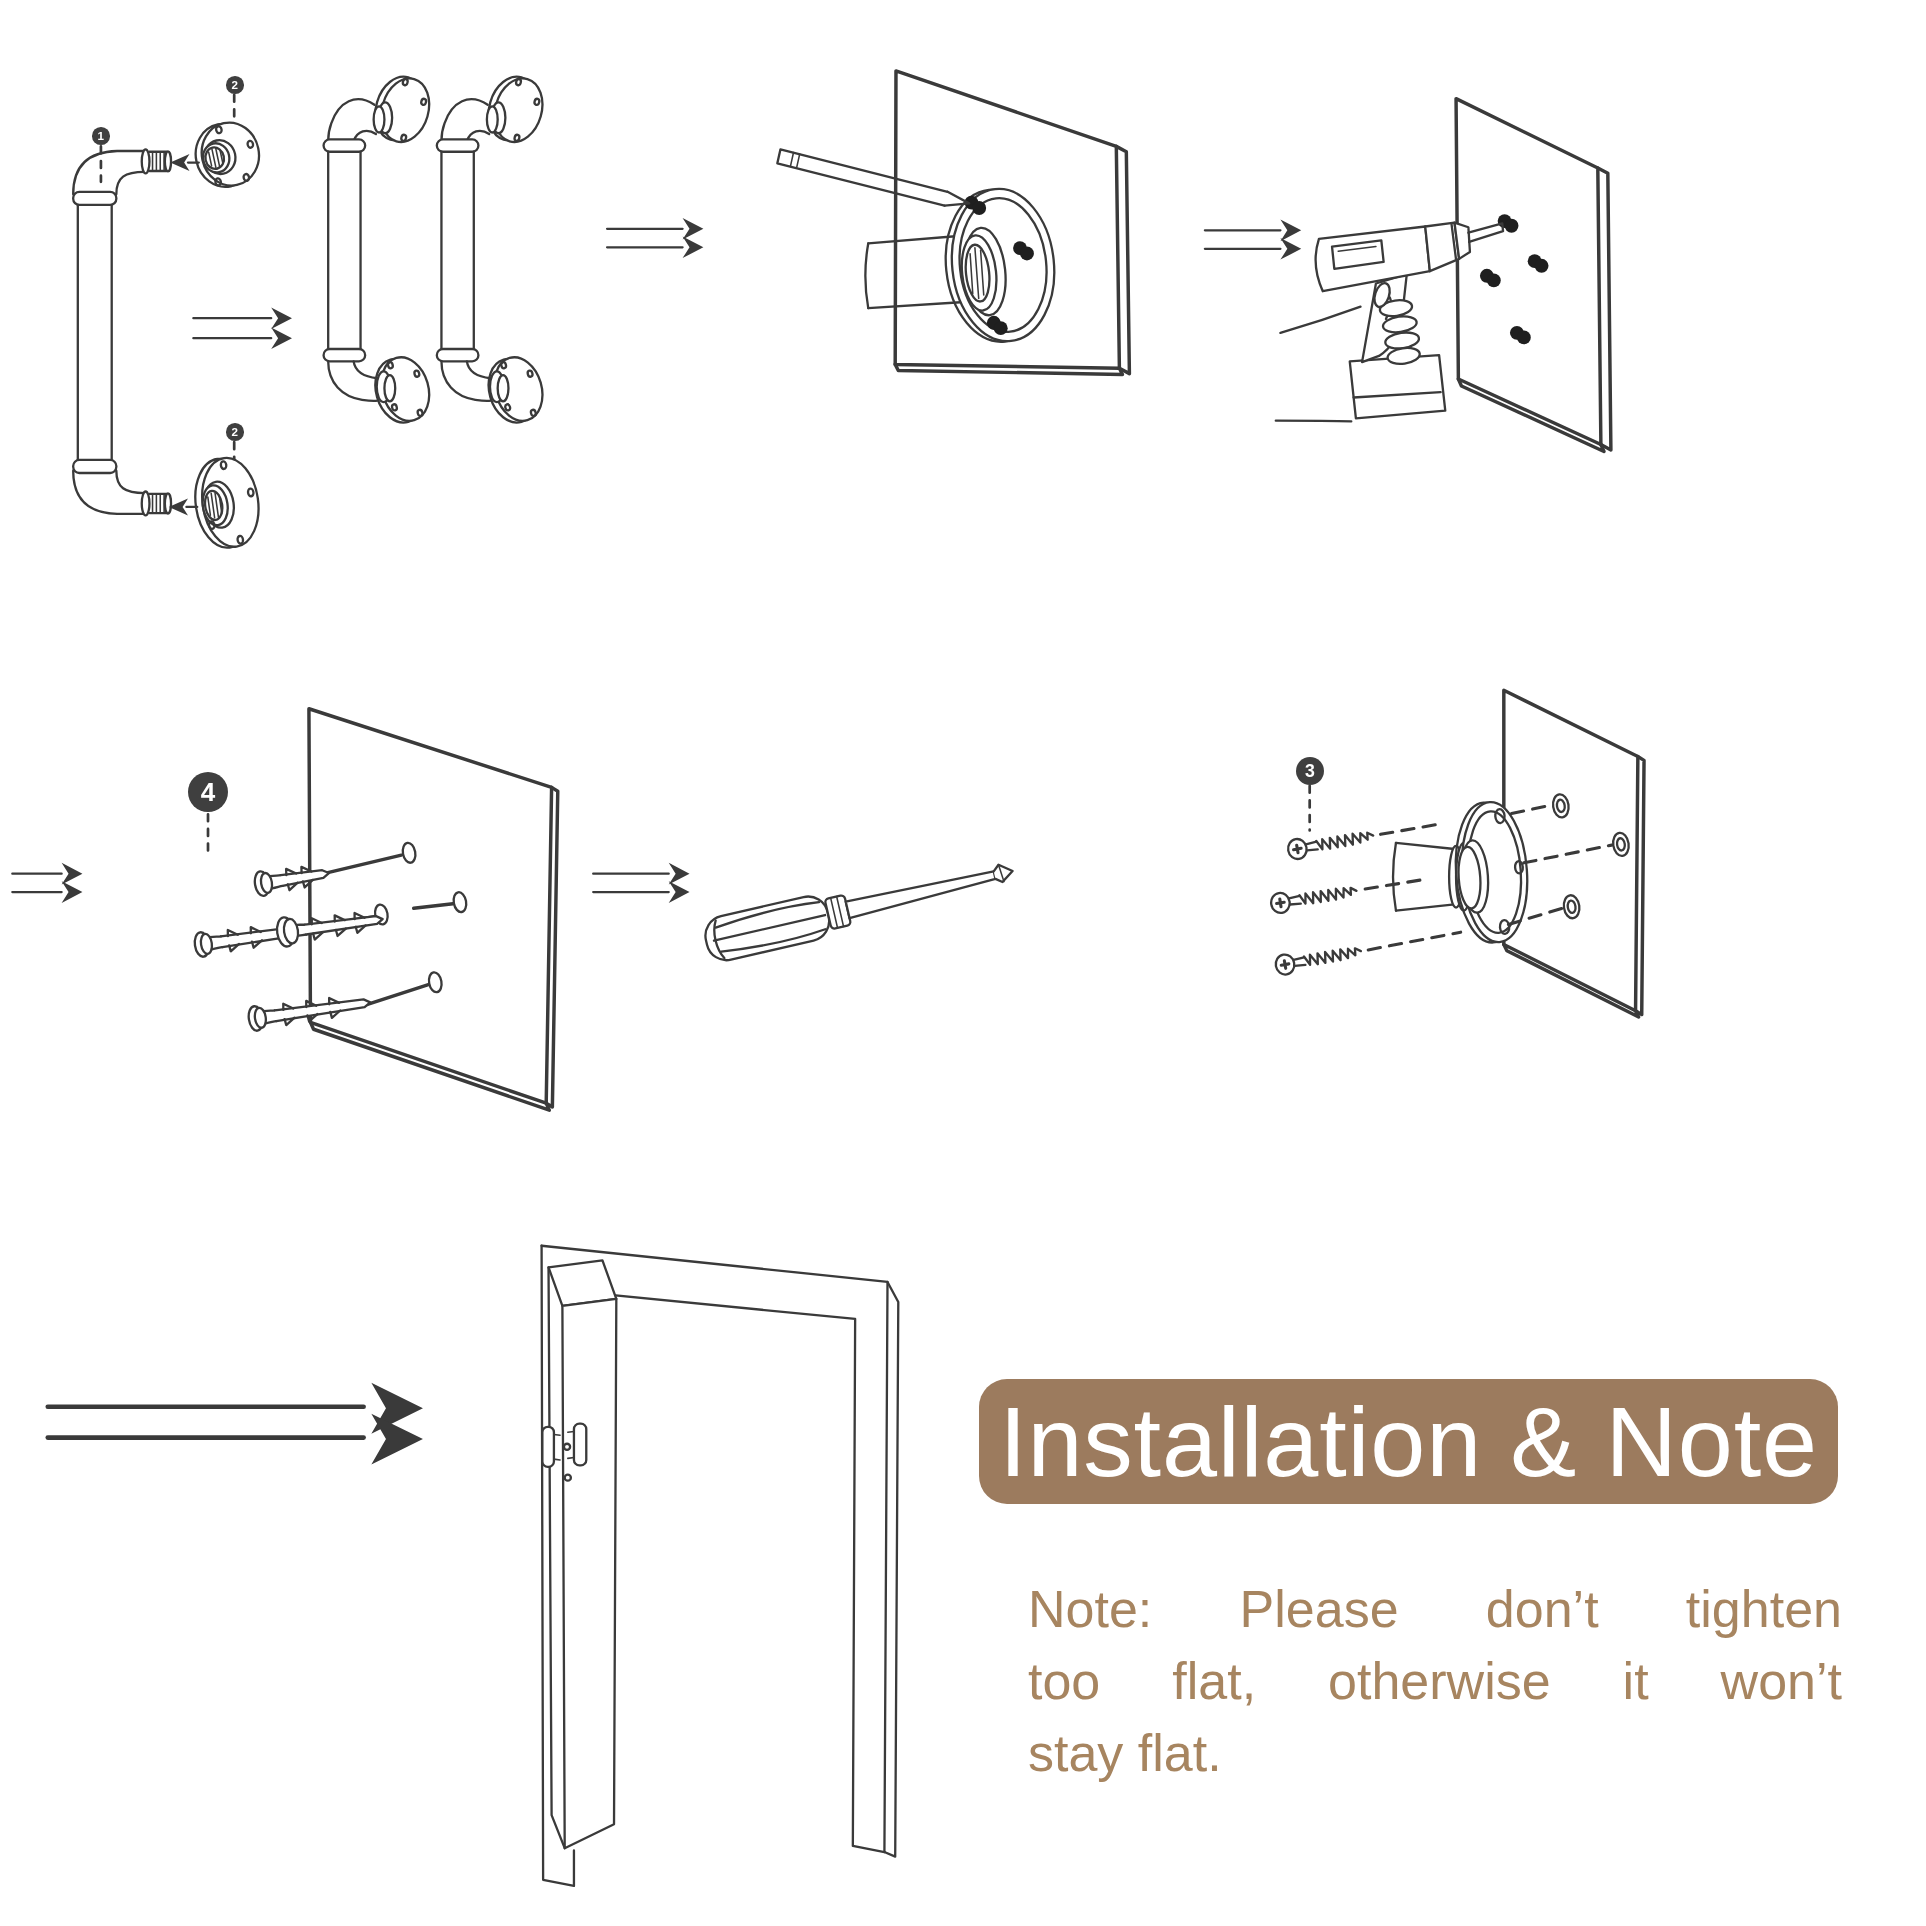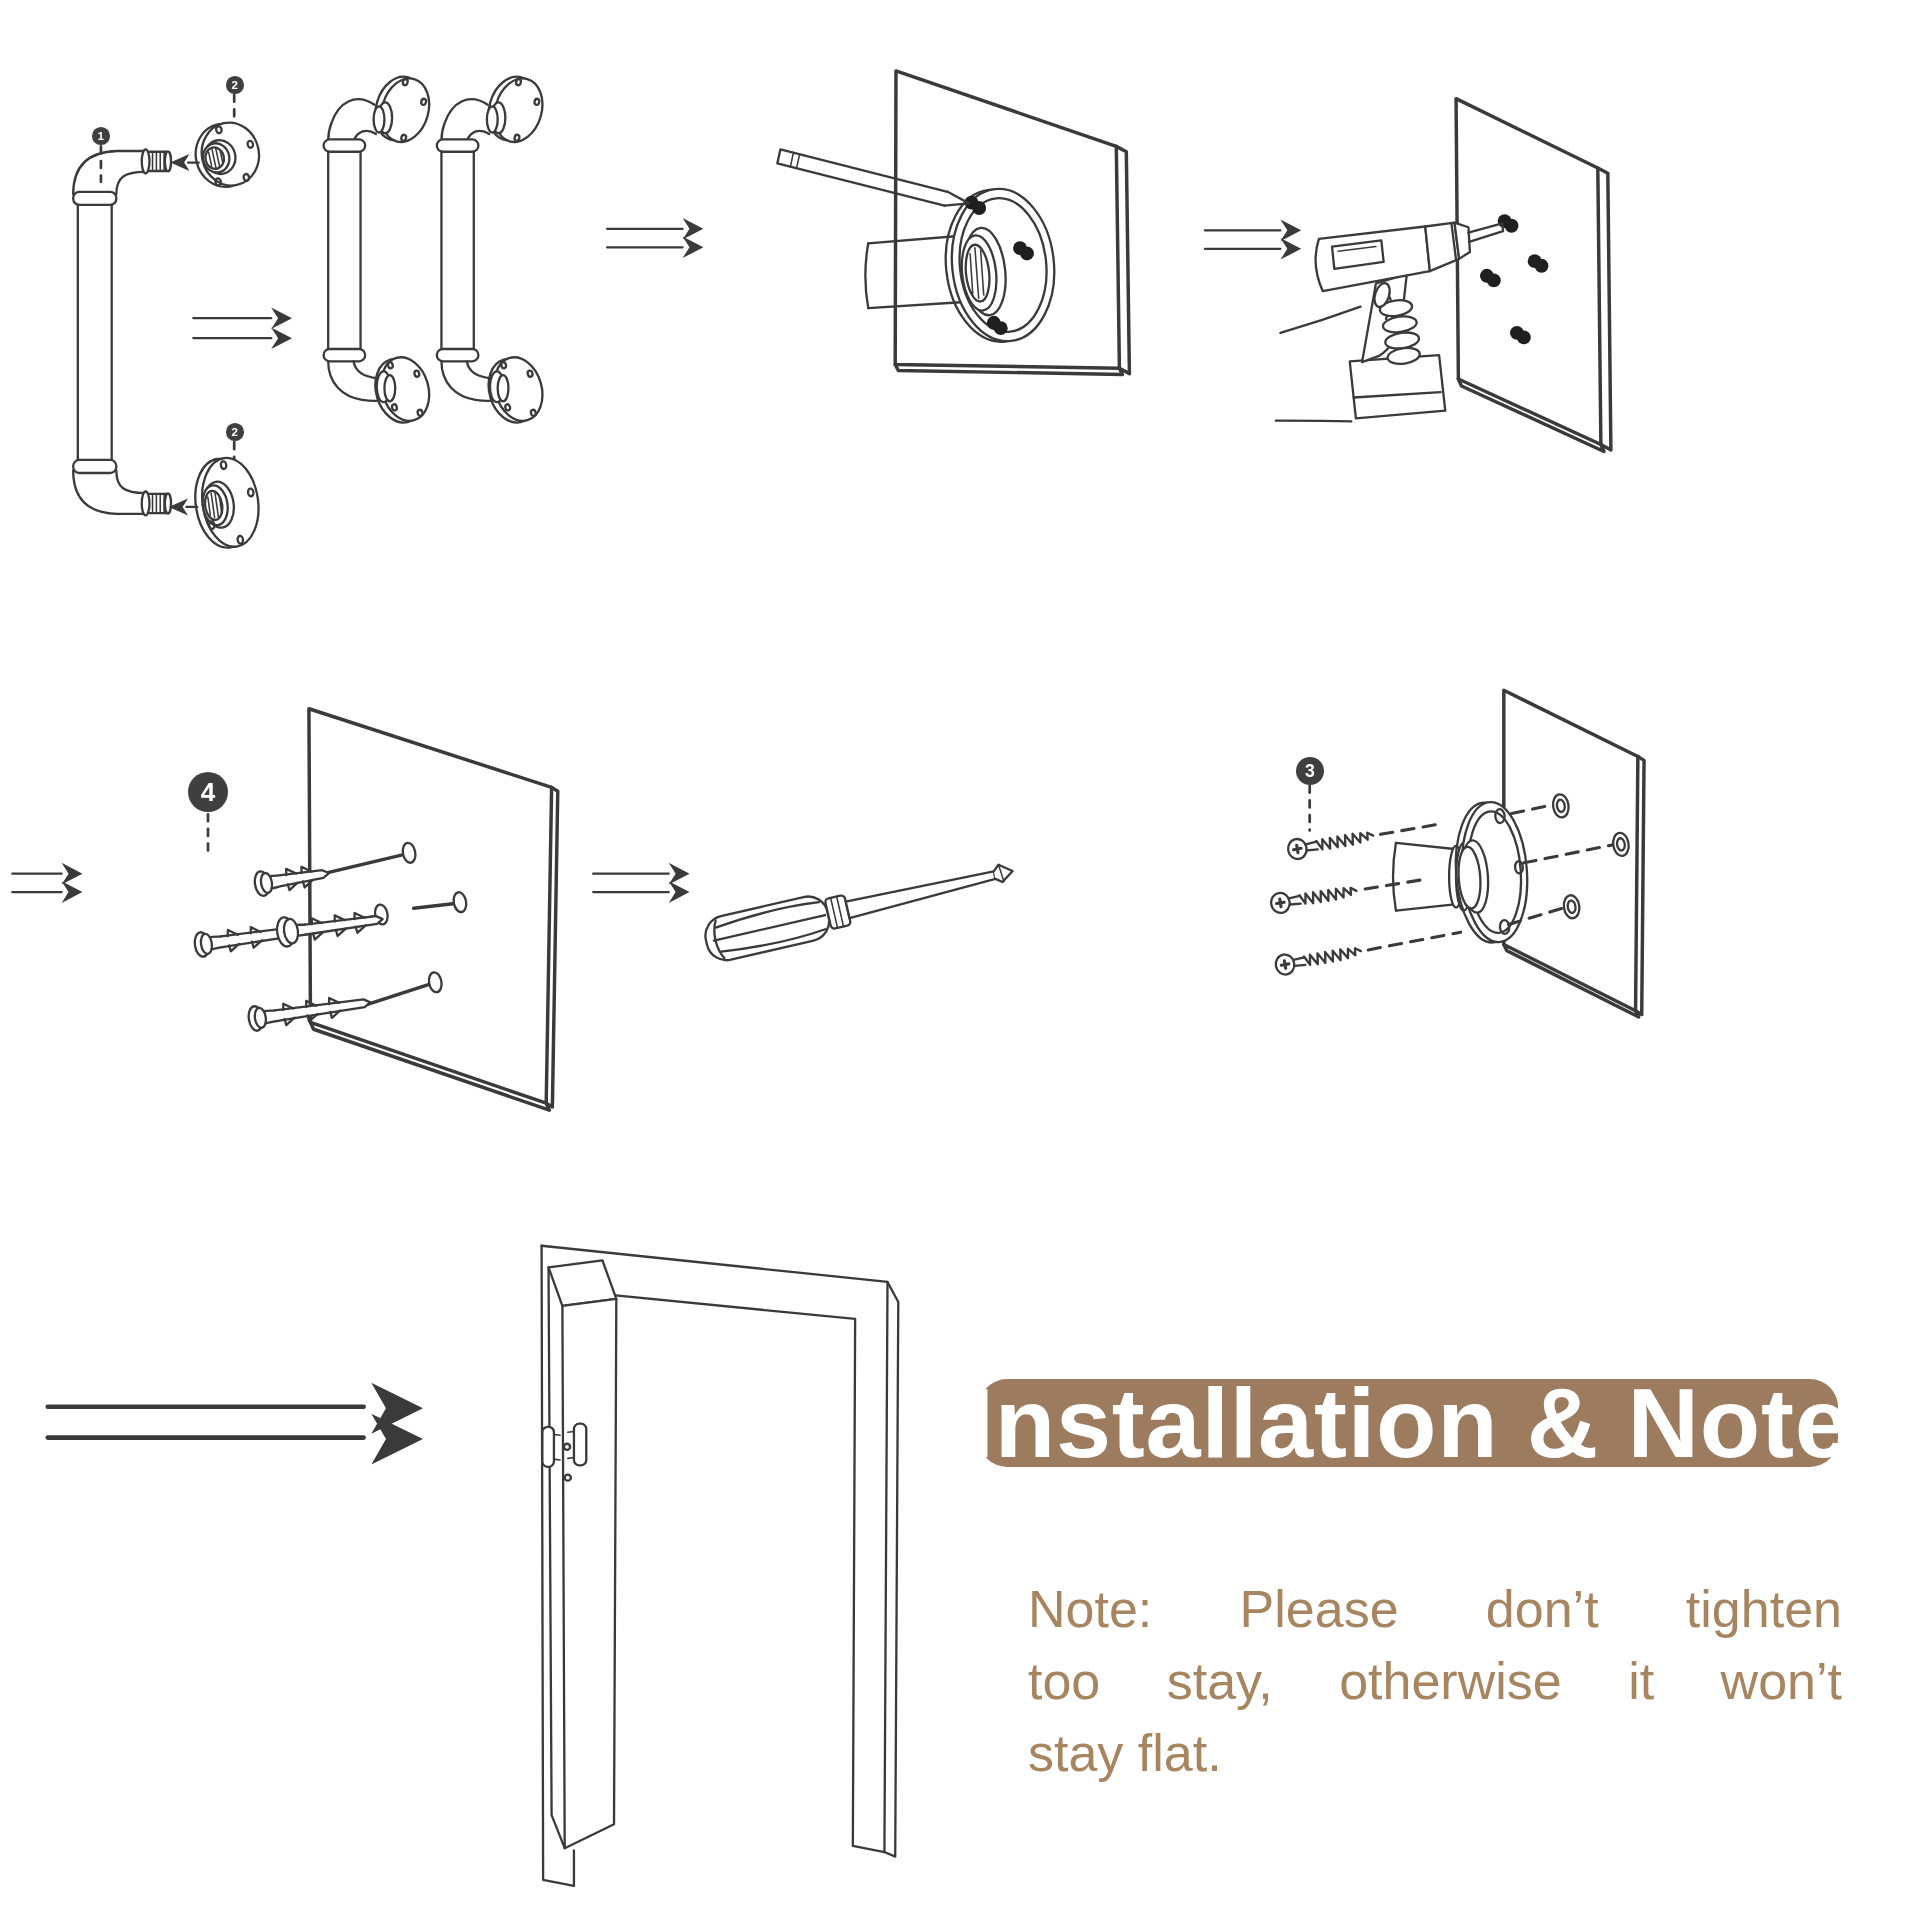--- a/index.html
+++ b/index.html
@@ -12,23 +12,23 @@
   .thin{stroke-width:2;}
   .dash{stroke-dasharray:9 10;stroke-width:3.5;}
   .dash2{stroke-dasharray:16 12;stroke-width:4;}
   .fillA{fill:#3a3a3a;stroke:none;}
   .mark{fill:#1f1f1f;stroke:none;}
   .badge{position:absolute;border-radius:50%;background:#3f3f3f;color:#ffffff;
          display:flex;align-items:center;justify-content:center;font-weight:bold;}
   #badge-1,#badge-2t,#badge-2b{width:17.7px;height:17.7px;font-size:11.6px;}
   #badge-4{width:40px;height:40px;font-size:26px;}
   #badge-3{width:28px;height:28px;font-size:17.7px;}
-  .banner{position:absolute;left:979px;top:1379px;width:859px;height:88px;
+  .banner{position:absolute;left:979px;top:1379px;width:859px;height:125px;
           background:#9c7b5e;border-radius:28px;display:flex;align-items:center;
-          justify-content:center;color:#ffffff;font-size:99px;letter-spacing:0.8px;white-space:nowrap;font-weight:bold;}
+          justify-content:center;color:#ffffff;font-size:99px;letter-spacing:0.8px;white-space:nowrap;}
   .note{position:absolute;left:1009px;top:1573px;width:814px;color:#a78560;
         font-size:52px;line-height:72px;margin-left:19px;}
   .note span{display:block;}
   .note .just{text-align:justify;text-align-last:justify;}
 </style>
 </head>
 <body>
 
 <div class="stage">
 
@@ -350,18 +350,18 @@
 <div class="badge" id="badge-2b" style="left:226px;top:423px;">2</div>
 <div class="badge" id="badge-4" style="left:188px;top:772px;">4</div>
 <div class="badge" id="badge-3" style="left:1296px;top:757px;">3</div>
 
 <div class="banner">
   <span>Installation &amp; Note</span>
 </div>
 
 <div class="note">
   <span class="just">Note: Please don’t tighten</span>
-  <span class="just">too stay, otherwise it won’t</span>
+  <span class="just">too flat, otherwise it won’t</span>
   <span>stay flat.</span>
 </div>
 
 </div>
 
 
 </body></html>

